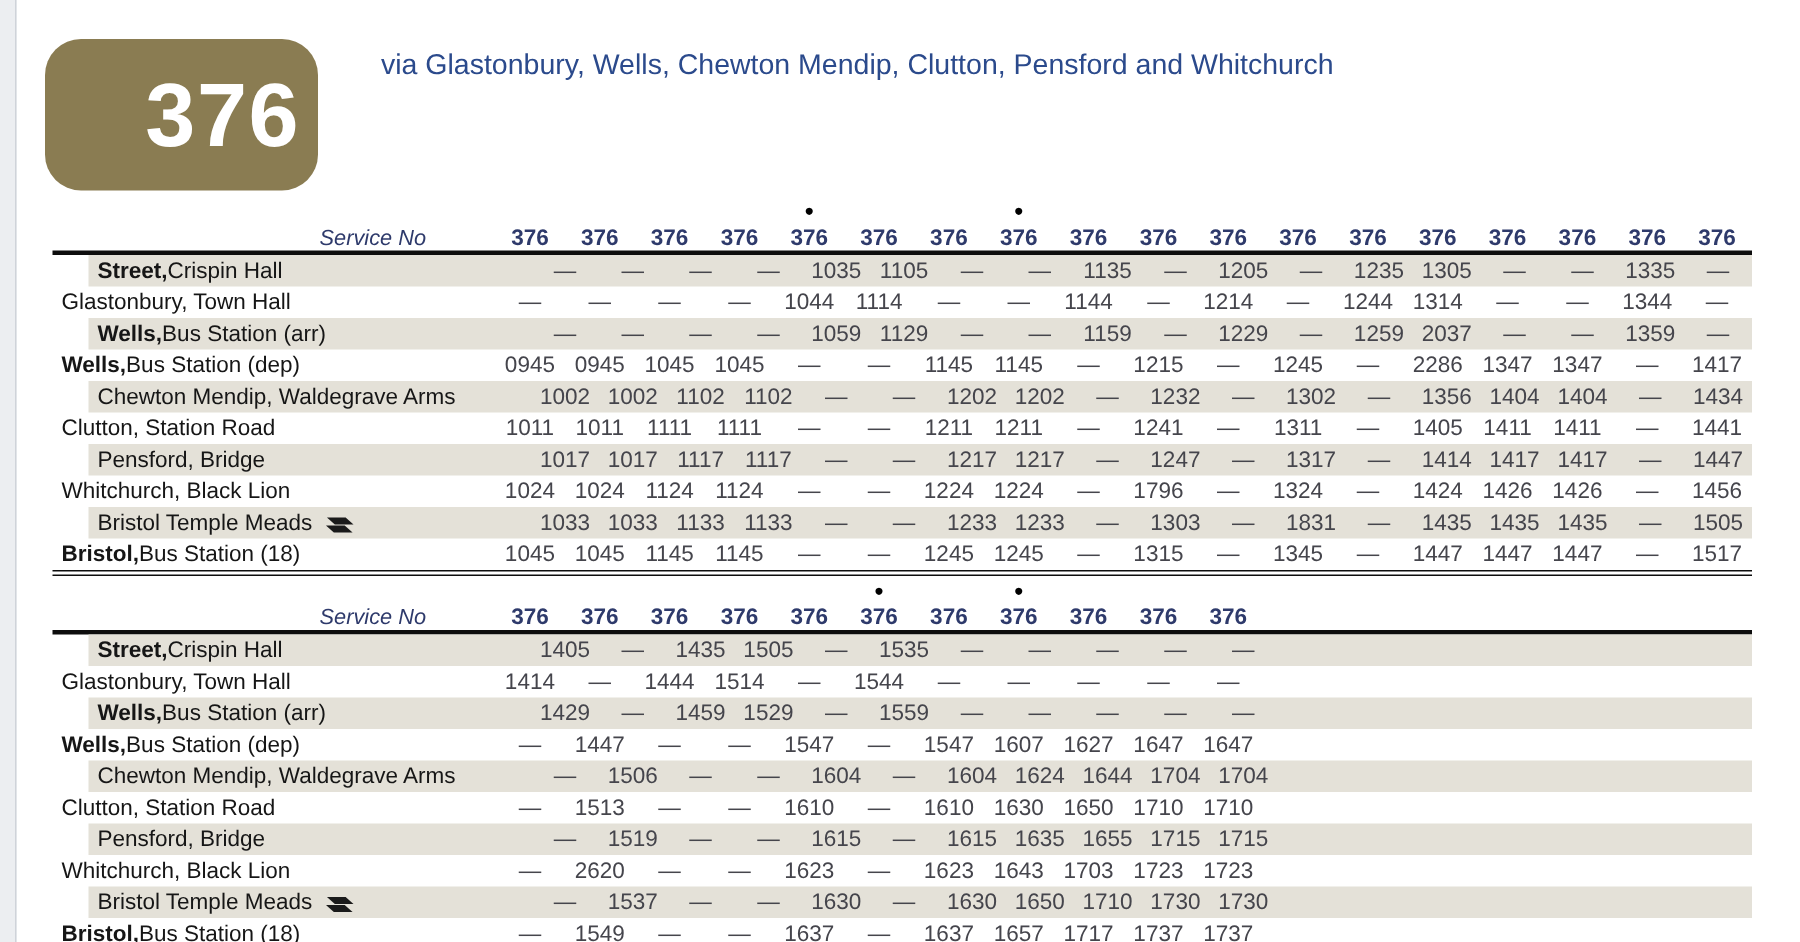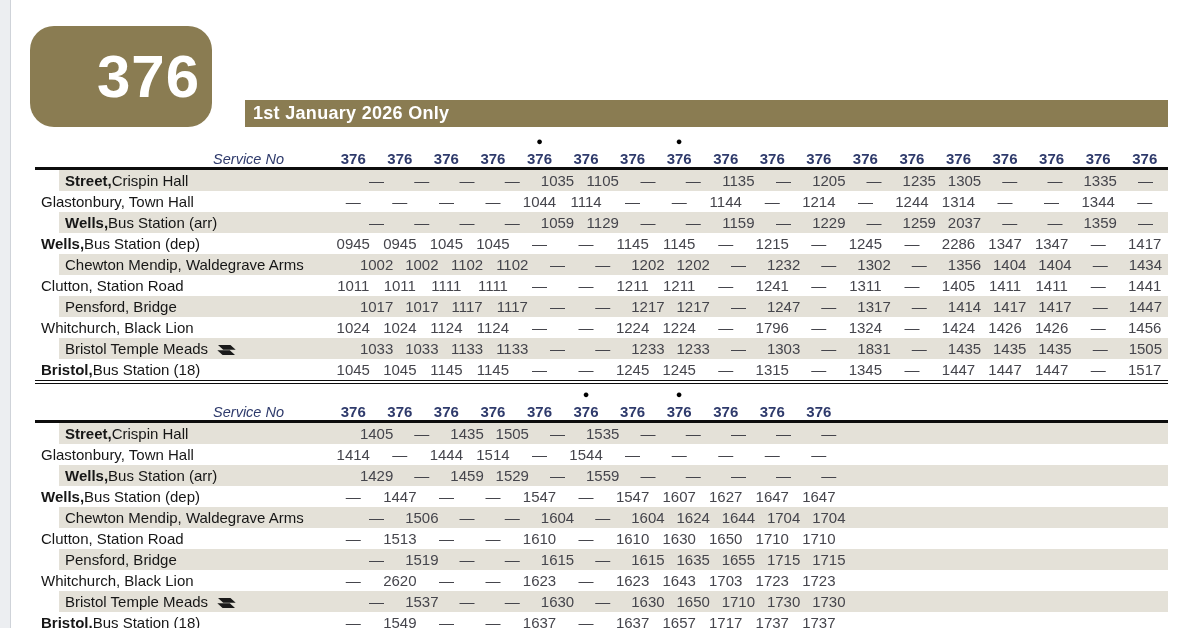--- a/index.html
+++ b/index.html
@@ -44,22 +44,22 @@
 </head>
 <body>
 
 <div class="edge-strip"></div>
 
 <div class="page">
 
   <div class="header">
     <div class="badge">376</div>
     <div class="route-info">
+      <div class="via">via Glastonbury, Wells, Chewton Mendip, Clutton, Pensford and Whitchurch</div>
     </div>
-    <div class="validity">1st January 2026 Only</div>
   </div>
 
   <div class="tables">
     <section class="tt">
         <div class="trow thead">
           <div class="cell lbl svc">Service No</div>
           <div class="cell hcell">
             <div class="dot"></div>
             <div class="svcnum">376</div>
           </div>

